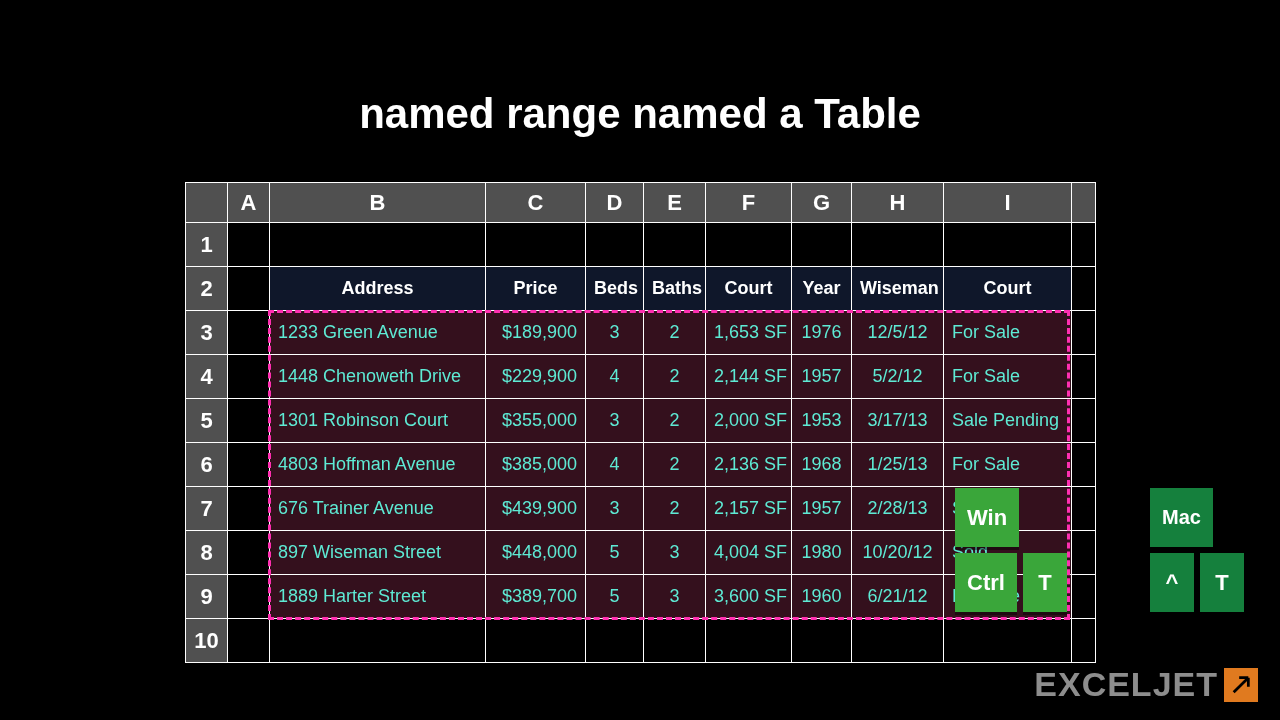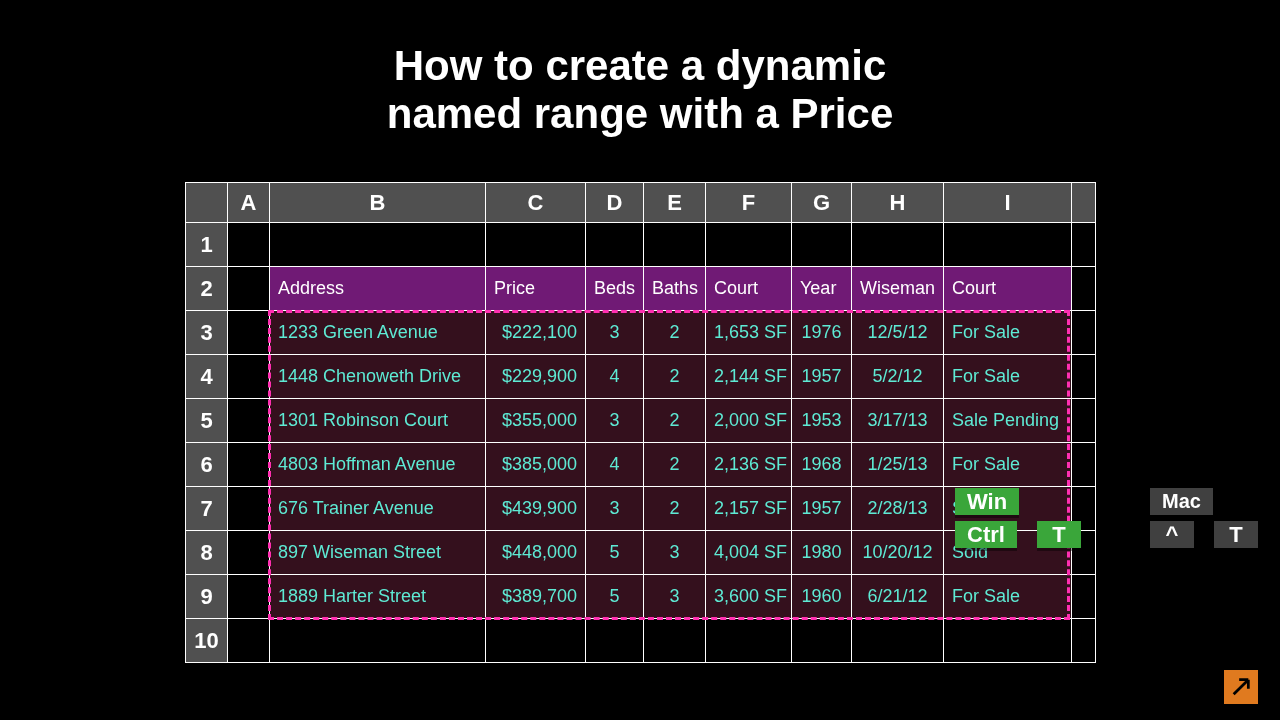--- a/index.html
+++ b/index.html
@@ -62,23 +62,24 @@
   .col-B { width: 216px; }
   .col-C { width: 100px; }
   .col-D { width: 58px; }
   .col-E { width: 62px; }
   .col-F { width: 86px; }
   .col-G { width: 60px; }
   .col-H { width: 92px; }
   .col-I { width: 128px; }
   .col-J { width: 24px; }
   .tblhdr {
-    background: #701a75;
-    color: #fff;
-    font-weight: 400;
+    background: #0f172a;
+    color: #fff;
+    font-weight: 700;
+    text-align: center;
   }
   .datacell {
     background: #34101d;
     color: #5eead4;
   }
   .datacell.left { text-align: left; }
   .datacell.center { text-align: center; }
   .datacell.right { text-align: right; }
   td.empty { background: #000; }
 
@@ -88,36 +89,36 @@
     pointer-events: none;
   }
 
   .key-group {
     position: absolute;
     display: flex;
     flex-direction: column;
     gap: 6px;
     align-items: flex-start;
   }
-  .key-row { display: flex; gap: 20px; }
+  .key-row { display: flex; gap: 6px; }
   .key {
     border-radius: 0;
     font-weight: 700;
     color: #fff;
     display: flex;
     align-items: center;
     justify-content: center;
-    height: 27px;
+    height: 59px;
     min-width: 44px;
     padding: 0 12px;
     font-size: 22px;
     box-shadow: 0 3px 0 rgba(0,0,0,0.4);
   }
   .key.green { background: #3aa63a; }
-  .key.blue  { background: #404040; }
+  .key.blue  { background: #15803d; }
 
   .logo {
     position: absolute;
     right: 22px;
     bottom: 16px;
     display: flex;
     align-items: center;
     gap: 6px;
     color: #8d8d8d;
     font-weight: 800;
@@ -129,22 +130,22 @@
     width: 34px; height: 34px;
     background: #e07a1f;
     display: flex; align-items: center; justify-content: center;
   }
   .logo .mark svg { width: 22px; height: 22px; }
 </style>
 </head>
 <body>
 
 <div class="title">
-  <span>How to create a dynamic</span><br>
-  <span>named range with a Price</span>
+  <br>
+  <span>named range named a Table</span>
 </div>
 
 <div class="sheet-wrap">
   <table class="sheet">
     <colgroup>
       <col class="corner">
         <col class="col-A">
         <col class="col-B">
         <col class="col-C">
         <col class="col-D">
@@ -194,21 +195,21 @@
       <td class="tblhdr">Wiseman</td>
       <td class="tblhdr">Court</td>
       <td class="empty"></td>
     </tr>
     </tbody>
       <tbody id="data-rows">
         <tr>
           <th class="rowhdr">3</th>
           <td class="empty"></td>
           <td class="datacell left">1233 Green Avenue</td>
-          <td class="datacell right">$222,100</td>
+          <td class="datacell right">$189,900</td>
           <td class="datacell center">3</td>
           <td class="datacell center">2</td>
           <td class="datacell right">1,653 SF</td>
           <td class="datacell center">1976</td>
           <td class="datacell center">12/5/12</td>
           <td class="datacell left">For Sale</td>
           <td class="empty"></td>
         </tr>
         <tr>
           <th class="rowhdr">4</th>
@@ -319,18 +320,19 @@
 
 <div class="key-group" style="left:1150px; top:488px;">
   <div class="key blue" style="font-size:20px;">Mac</div>
   <div class="key-row">
     <div class="key blue">^</div>
     <div class="key blue">T</div>
   </div>
 </div>
 
 <div class="logo">
+  <span>EXCELJET</span>
   <span class="mark">
     <svg viewBox="0 0 24 24">
         <path d="M4 20 L20 4 M20 4 H10 M20 4 V14" stroke="#000" stroke-width="3" fill="none"></path>
       </svg>
   </span>
 </div>
 
 </body></html>

